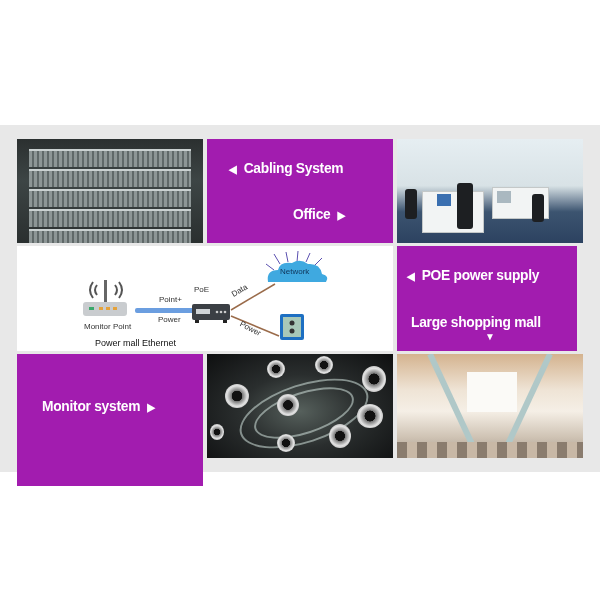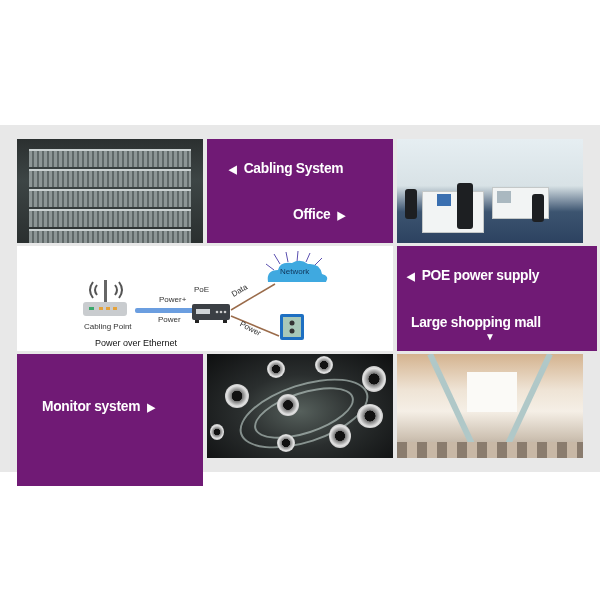--- a/index.html
+++ b/index.html
@@ -1,19 +1,19 @@
 <!DOCTYPE html>
 <html><head>
 <meta charset="utf-8">
 <style>
   html,body{margin:0;padding:0;}
   body{width:600px;height:600px;background:#ffffff;position:relative;overflow:hidden;font-family:"Liberation Sans",sans-serif;}
   .band{position:absolute;left:0;top:125px;width:600px;height:347px;background:#e8e8e8;}
   .tile{position:absolute;overflow:hidden;}
-  .blue{background:#701a75;color:#fff;}
+  .blue{background:#a21caf;color:#fff;}
   .lbl{position:absolute;font-family:"Liberation Sans",sans-serif;font-weight:bold;font-size:15px;color:#fff;white-space:nowrap;letter-spacing:-0.3px;transform:scaleX(0.92);transform-origin:left center;}
   .arr{font-size:11px;display:inline-block;vertical-align:middle;}
   
   .rack{background:linear-gradient(180deg,#2b3030 0%,#3d4545 40%,#2a2f2f 100%);}
   .rack .shelf{position:absolute;left:12px;right:12px;height:16px;background:repeating-linear-gradient(90deg,#8d9696 0 3px,#5f6868 3px 5px);border-top:2px solid #c9d0d0;}
   .office{background:linear-gradient(180deg,#e6eef2 0%,#d8e2e6 45%,#3c5470 70%,#2c4260 100%);}
   .desk{position:absolute;background:#f2f4f4;border:1px solid #c4c8c8;}
   .chair{position:absolute;background:#1d1f22;border-radius:3px;}
   .cams{background:radial-gradient(ellipse at 50% 55%,#56605c 0%,#2a2e2e 45%,#0e0f10 100%);}
   .cam{position:absolute;border-radius:50%;background:radial-gradient(circle,#111 0 30%,#777 32%,#e2e2e2 60%,#9a9a9a 100%);}
@@ -64,24 +64,24 @@
     <path d="M16 9 Q12 14 16 19" stroke="#555" stroke-width="2" fill="none"></path>
     <path d="M38 6 Q44 14 38 22" stroke="#555" stroke-width="2" fill="none"></path>
     <path d="M34 9 Q38 14 34 19" stroke="#555" stroke-width="2" fill="none"></path>
     <rect x="23" y="4" width="3" height="24" fill="#666"></rect>
     <rect x="2" y="26" width="44" height="14" rx="3" fill="#c9cccf"></rect>
     <rect x="8" y="31" width="5" height="3" fill="#3aa86b"></rect>
     <rect x="18" y="31" width="4" height="3" fill="#e5a23a"></rect>
     <rect x="25" y="31" width="4" height="3" fill="#e5a23a"></rect>
     <rect x="32" y="31" width="4" height="3" fill="#e5a23a"></rect>
   </svg>
-  <div class="small" style="left:67px;top:76px;">Cabling Point</div>
+  <div class="small" style="left:67px;top:76px;">Monitor Point</div>
 
   <div style="position:absolute;left:118px;top:62px;width:60px;height:5px;background:#6b9ee0;border-radius:2px;"></div>
-  <div class="small" style="left:142px;top:49px;">Power+</div>
+  <div class="small" style="left:142px;top:49px;">Point+</div>
   <div class="small" style="left:141px;top:69px;">Power</div>
 
   <div class="small" style="left:177px;top:39px;">PoE</div>
   <svg style="position:absolute;left:174px;top:56px;" width="40" height="22" viewBox="0 0 40 22">
     <rect x="1" y="2" width="38" height="16" rx="2" fill="#3b3f44"></rect>
     <rect x="5" y="7" width="14" height="5" fill="#cfd3d6"></rect>
     <circle cx="26" cy="10" r="1.3" fill="#ccc"></circle>
       <circle cx="30" cy="10" r="1.3" fill="#ccc"></circle>
       <circle cx="34" cy="10" r="1.3" fill="#ccc"></circle>
     <rect x="4" y="18" width="4" height="3" fill="#222"></rect>
@@ -107,24 +107,24 @@
     <path d="M6 32 Q4 20 16 20 Q18 11 30 13 Q38 8 46 14 Q58 13 60 24 Q68 26 64 32 Z" fill="#3fa9e0"></path>
   </svg>
   <div class="small" style="left:263px;top:21px;color:#10355a;text-align:right;">Network</div>
 
   <svg style="position:absolute;left:263px;top:68px;" width="24" height="26" viewBox="0 0 24 26">
     <rect x="0" y="0" width="24" height="26" rx="2" fill="#1d6fc2"></rect>
     <rect x="3" y="3" width="18" height="20" fill="#a8c8b8"></rect>
     <circle cx="12" cy="9" r="2.5" fill="#333"></circle>
       <circle cx="12" cy="17" r="2.5" fill="#333"></circle>
   </svg>
-  <div class="small" style="left:78px;top:92px;font-size:9px;color:#111;">Power over Ethernet</div>
+  <div class="small" style="left:78px;top:92px;font-size:9px;color:#111;">Power mall Ethernet</div>
 </div>
 
-<div class="tile blue" style="left:397px;top:246px;width:200px;height:105px;">
+<div class="tile blue" style="left:397px;top:246px;width:180px;height:105px;">
   <div class="lbl" style="left:10px;top:20px;">
     <span class="arr">◀</span>&nbsp;
     <span>POE power supply</span>
   </div>
   <div class="lbl" style="left:14px;top:67px;">
     <span>Large shopping mall</span>
   </div>
   <div style="position:absolute;left:88px;top:85px;font-size:10px;color:#fff;">▼</div>
 </div>
 

